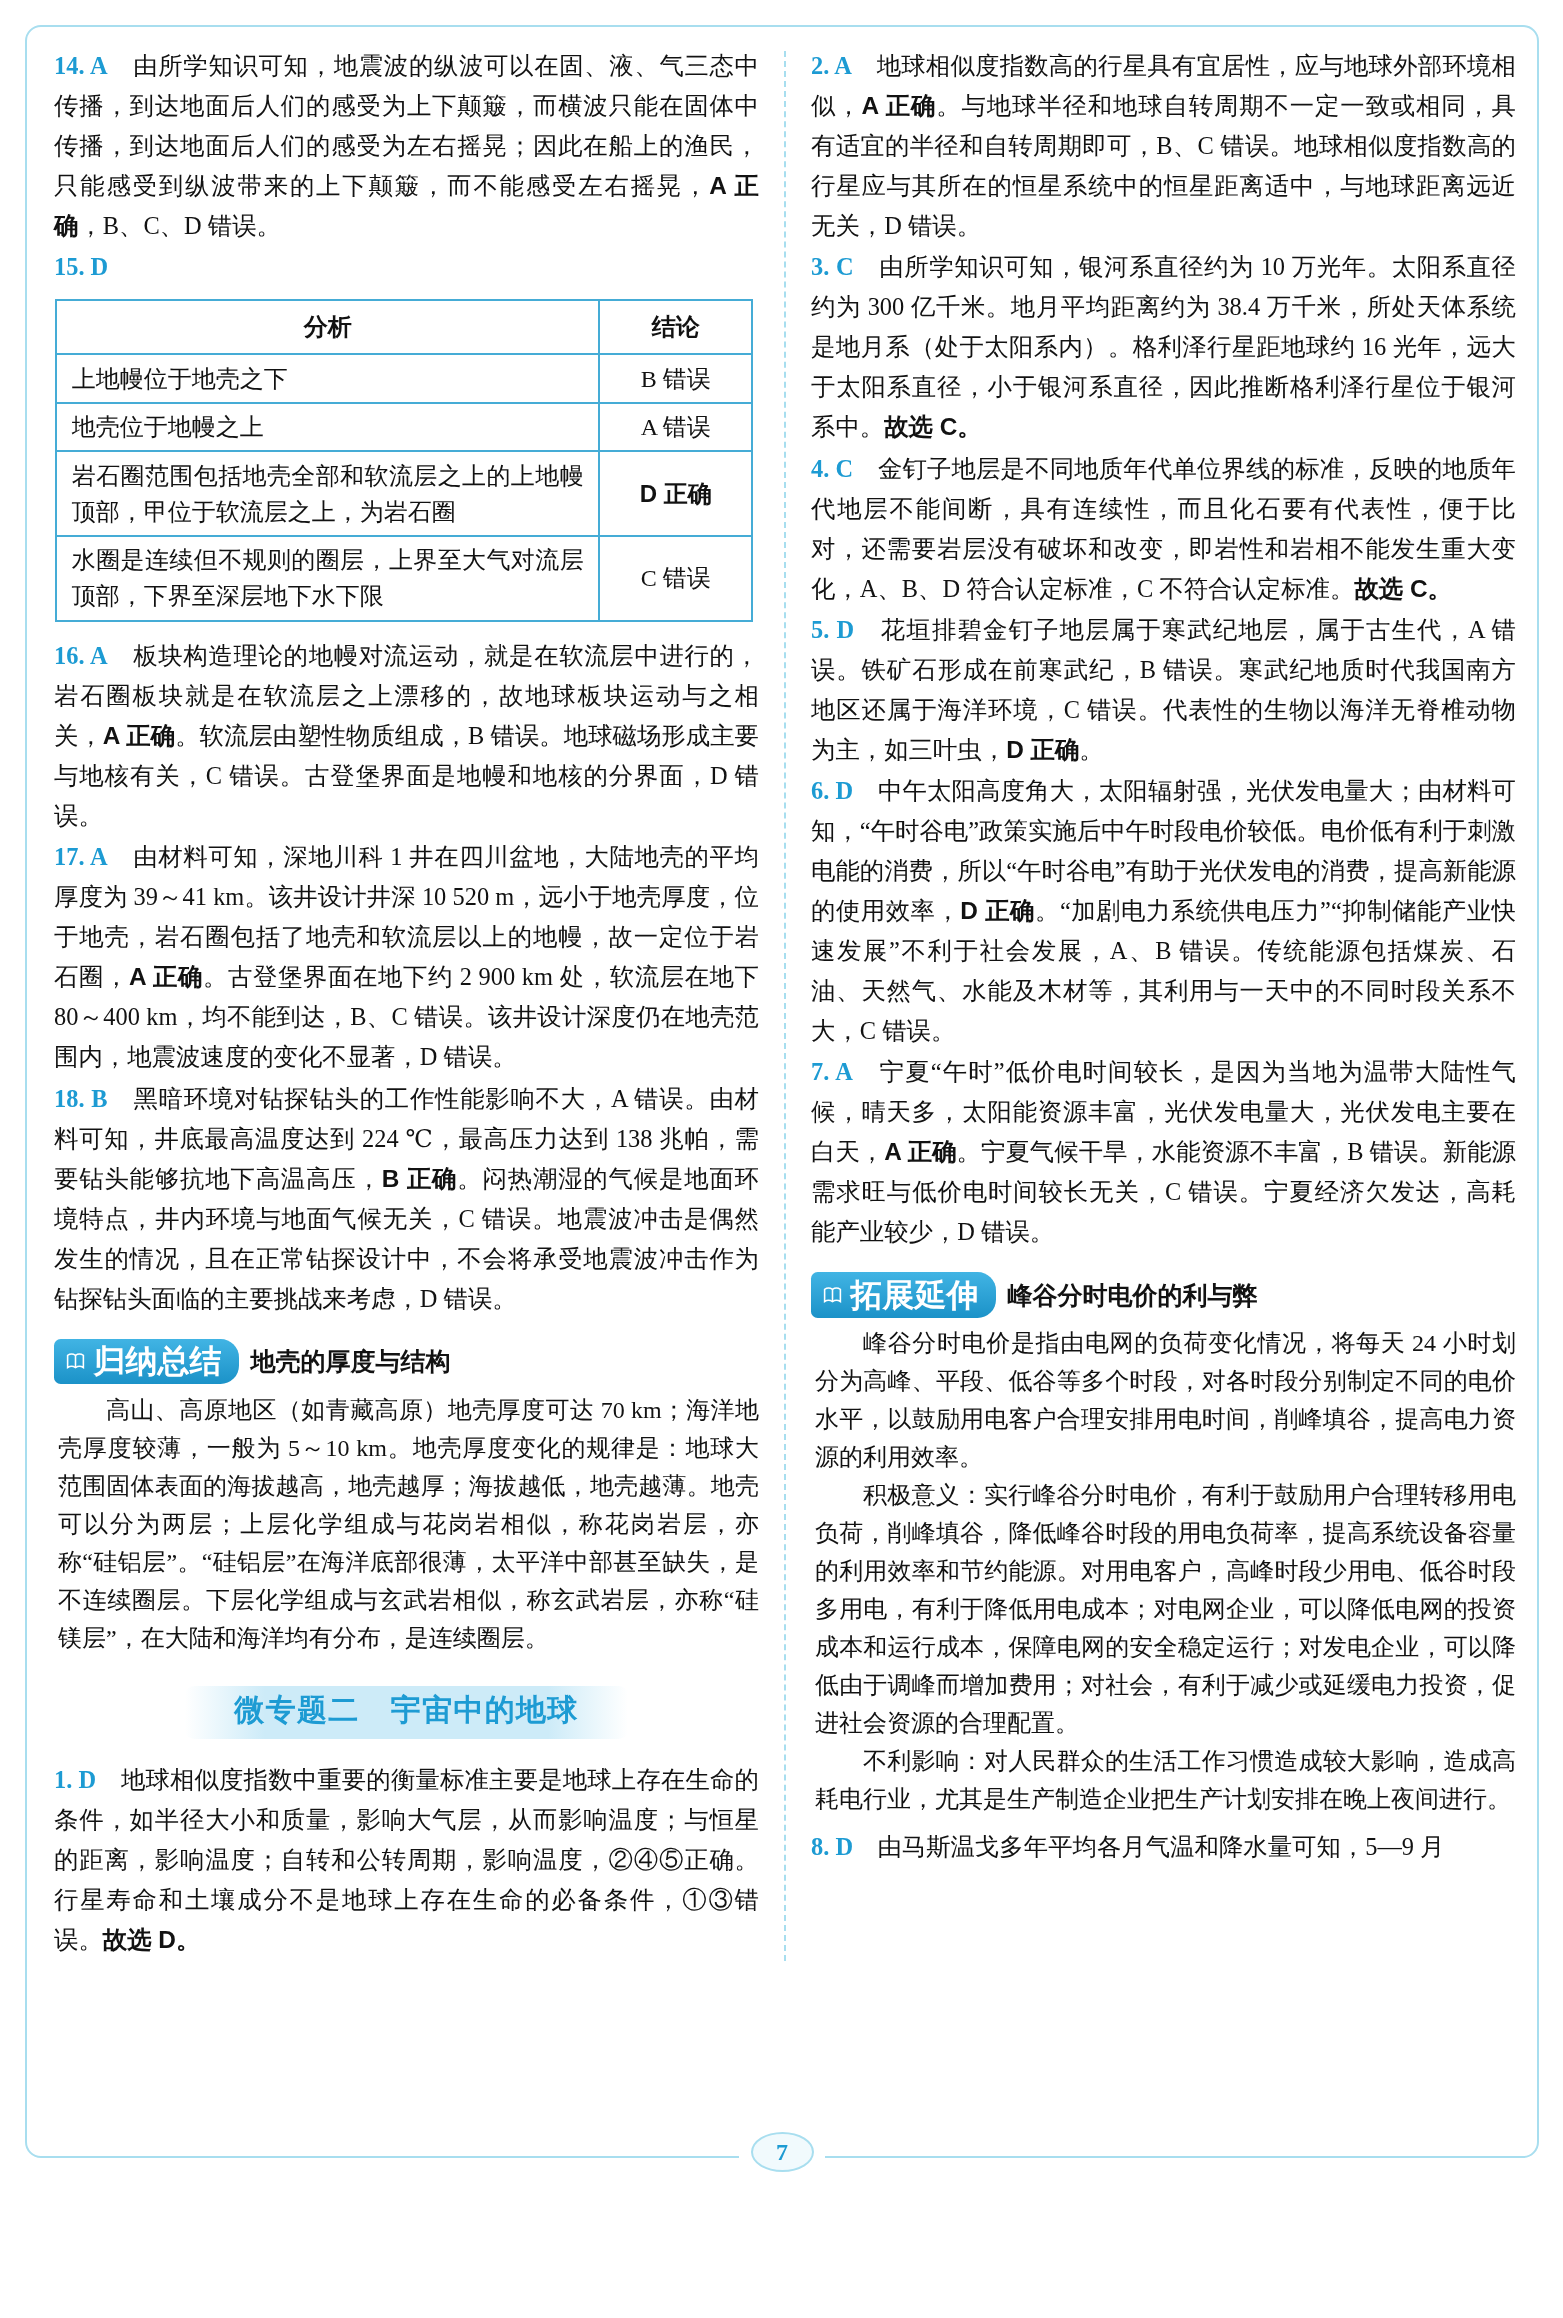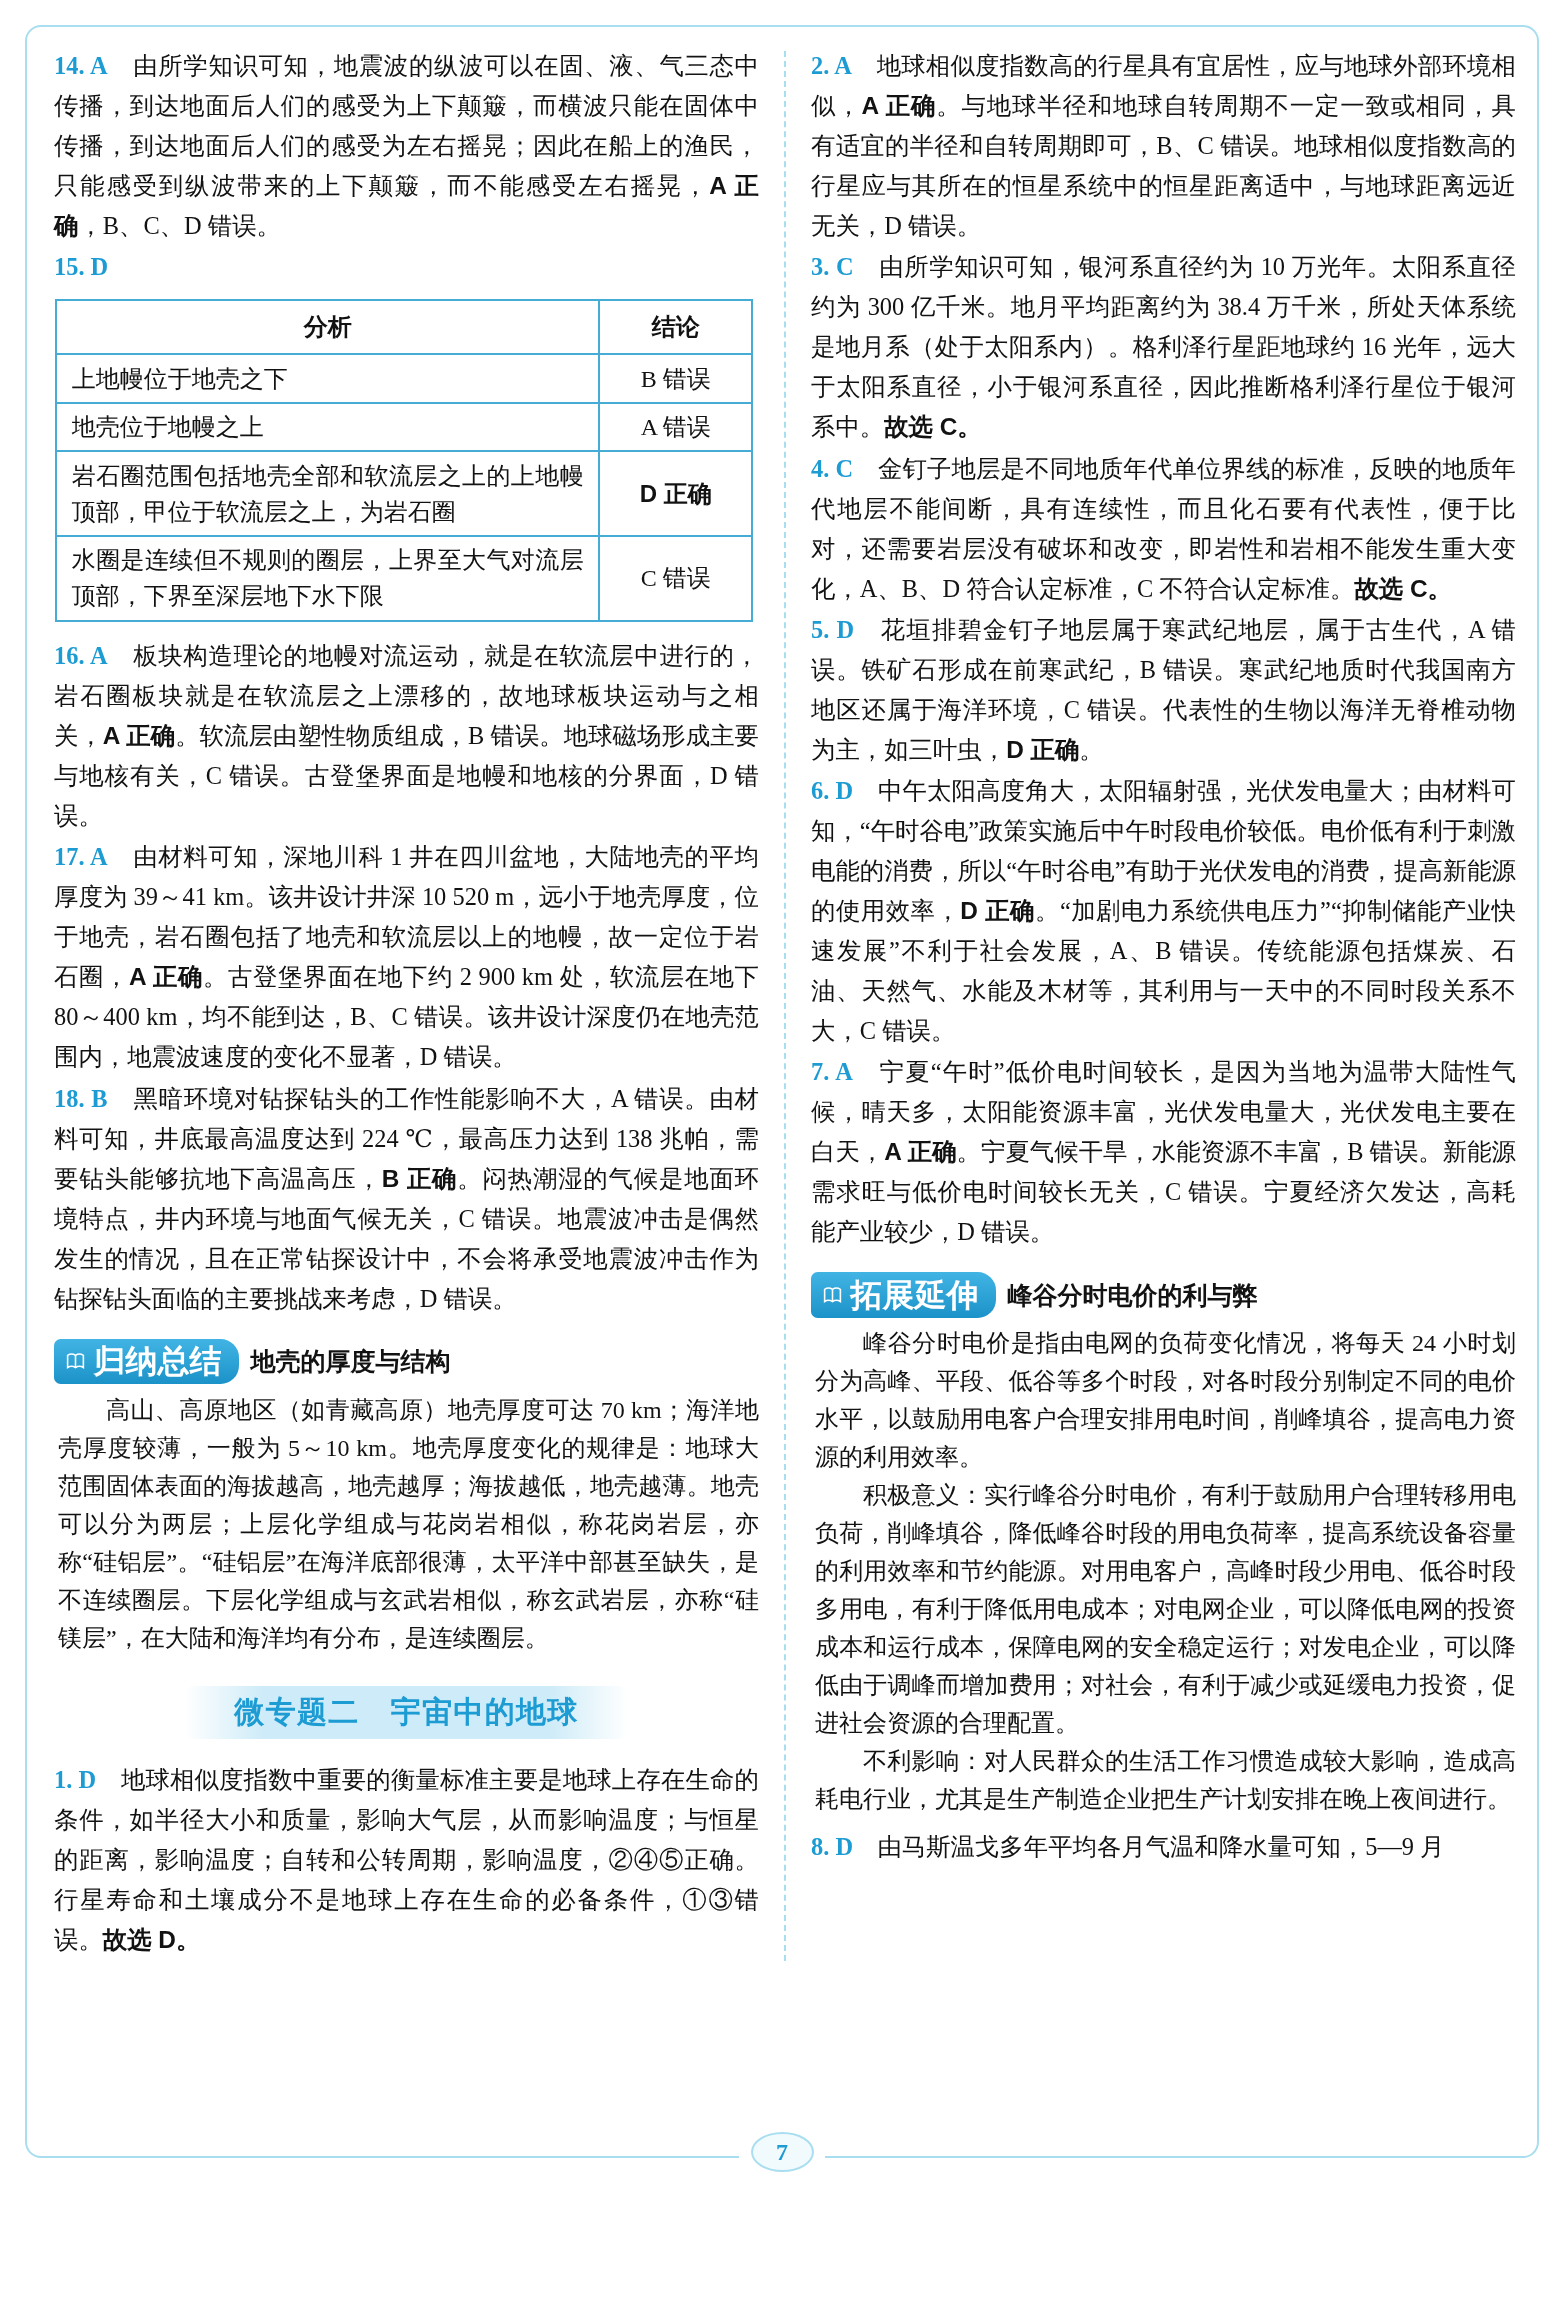--- a/index.html
+++ b/index.html
@@ -83,21 +83,21 @@
     font-size: 24px;
     line-height: 38px;
     text-align: justify;
     padding-left: 4px;
   }
   .section-title { text-align: center; margin: 29px 0 21px 0; }
   .section-title .ribbon {
     display: inline-block;
     background: linear-gradient(90deg, rgba(205,235,248,0), #CDEBF8 18%, #CDEBF8 82%, rgba(205,235,248,0));
     color: var(--accent, #1D9BD3);
-    font-family: Liberation Serif, serif;
+    font-family: Liberation Mono, monospace;
     font-weight: bold;
     font-size: 30px;
     letter-spacing: 1.3px;
     padding: 6.6px 49px;
     border-radius: 9.2px;
   }
   .page-num-wrap {
     position: absolute; left: 50%; bottom: 5.3px; transform: translateX(-50%);
     width: 86px; height: 51px;
     background: #fff;

